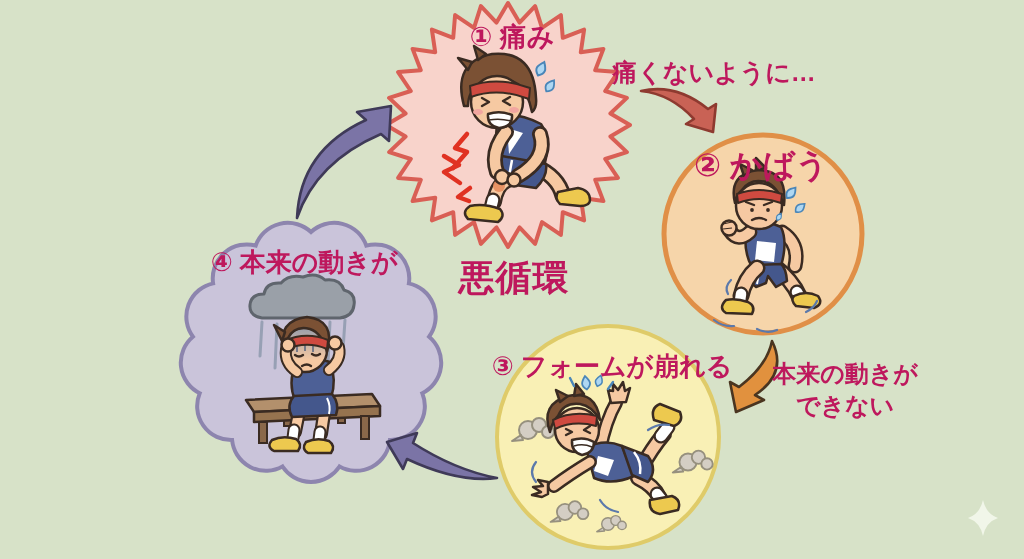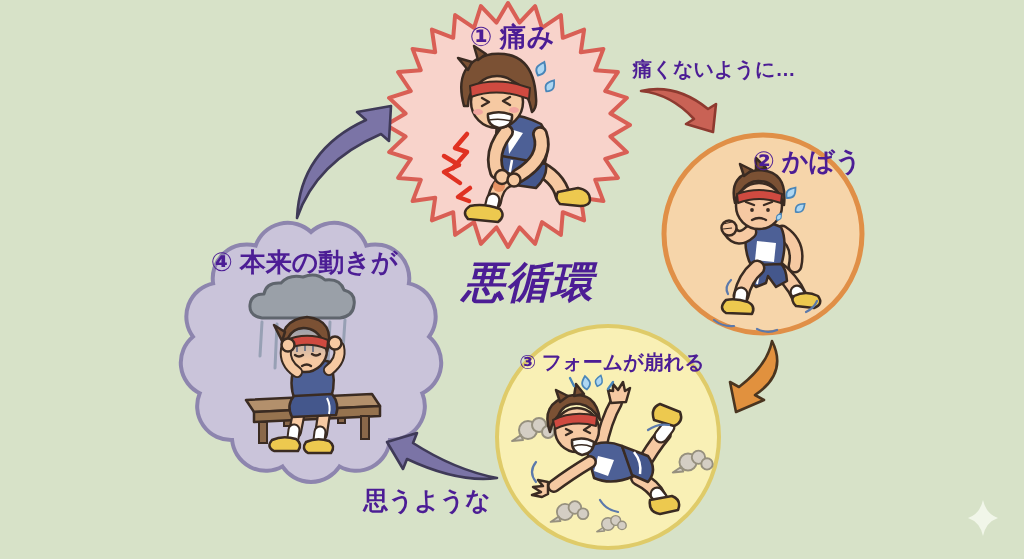--- a/index.html
+++ b/index.html
@@ -1,26 +1,26 @@
 <!DOCTYPE html>
 <html><head>
 <meta charset="utf-8">
 <style>
   html,body{margin:0;padding:0;}
   body{font-family:"Liberation Sans","DejaVu Sans",sans-serif;}
   .stage{position:relative;width:1024px;height:559px;background:#d7e2c8;overflow:hidden;}
   .stage svg{position:absolute;left:0;top:0;}
-  .label{position:absolute;transform:translateX(-50%);font-weight:800;color:#4c1d95;
+  .label{position:absolute;transform:translateX(-50%);font-weight:800;color:#be185d;
          white-space:nowrap;text-align:center;line-height:1.32;}
   .lbl-step1{left:512px;top:20px;font-size:27px;}
-  .lbl-step2{left:761px;top:144px;font-size:26px;margin-left:46px;}
-  .lbl-step3{left:612px;top:349px;font-size:20px;}
+  .lbl-step2{left:761px;top:144px;font-size:32px;}
+  .lbl-step3{left:612px;top:349px;font-size:26px;}
   .lbl-step4{left:304px;top:245px;font-size:26px;}
-  .lbl-center{left:528px;top:254px;font-size:43px;letter-spacing:1px;font-style:italic;}
-  .lbl-t12{left:714px;top:56px;font-size:20px;}
+  .lbl-center{left:514px;top:254px;font-size:36px;letter-spacing:1px;}
+  .lbl-t12{left:714px;top:56px;font-size:25px;}
   .lbl-t23{left:845px;top:358px;font-size:24px;}
   .lbl-t34{left:427px;top:484px;font-size:25px;}
   .lbl-t41{left:258px;top:134px;font-size:27px;}
   .lbl-t23 span,.lbl-t34 span{display:block;}
   .outline{fill:none;stroke:#3a2b22;stroke-linecap:round;stroke-linejoin:round;}
   .skin{fill:none;stroke:#f6c9a2;stroke-linecap:round;}
   .sockline{fill:none;stroke:#ffffff;stroke-linecap:round;}
   .shape{stroke:#3a2b22;stroke-width:2.5;stroke-linejoin:round;}
   .hair{fill:#7b5134;}
   .band{fill:#cf4a40;stroke-width:2;}
@@ -250,17 +250,20 @@
 
   <path fill="#f4f8ec" opacity="0.9" d="M 983 500 Q 986 514 998 518 Q 986 522 983 536 Q 980 522 968 518 Q 980 514 983 500 Z"></path>
 </svg>
 
 <div class="label lbl-step1">① 痛み</div>
 <div class="label lbl-step2">② かばう</div>
 <div class="label lbl-step3">③ フォームが崩れる</div>
 <div class="label lbl-step4">④ 本来の動きが</div>
 <div class="label lbl-center">悪循環</div>
 <div class="label lbl-t12">痛くないように…</div>
+<div class="label lbl-t23">
+  <span>本来の動きが</span>
+  <span>できない</span>
+</div>
 <div class="label lbl-t34">
-  <span>思うような</span>
 </div>
 
 </div>
 
 </body></html>

